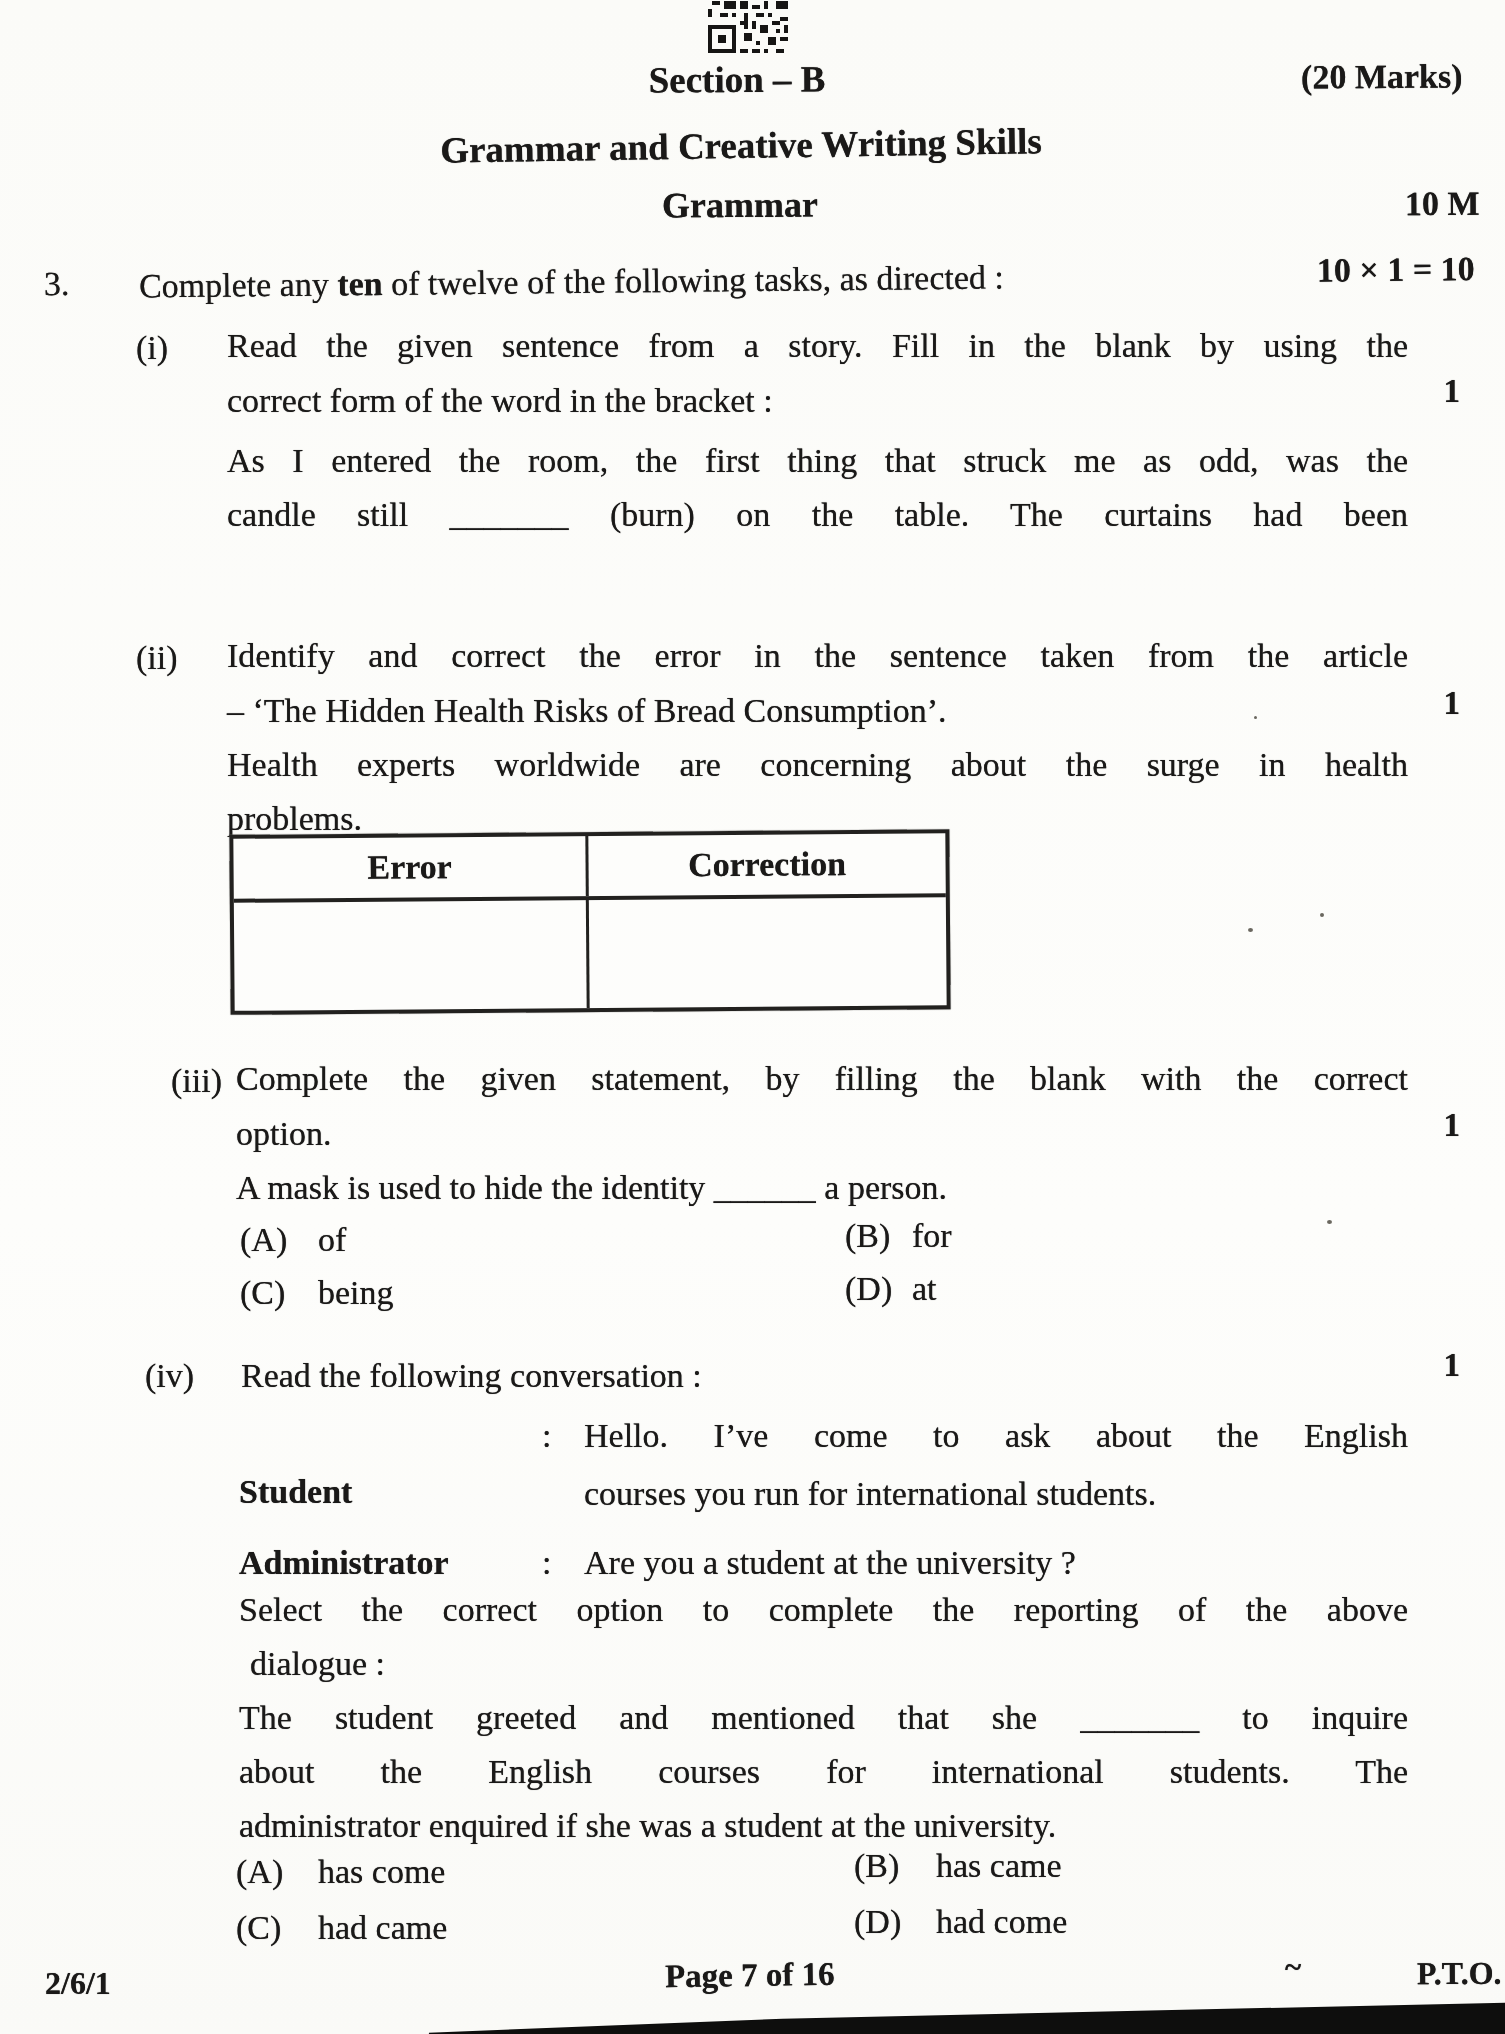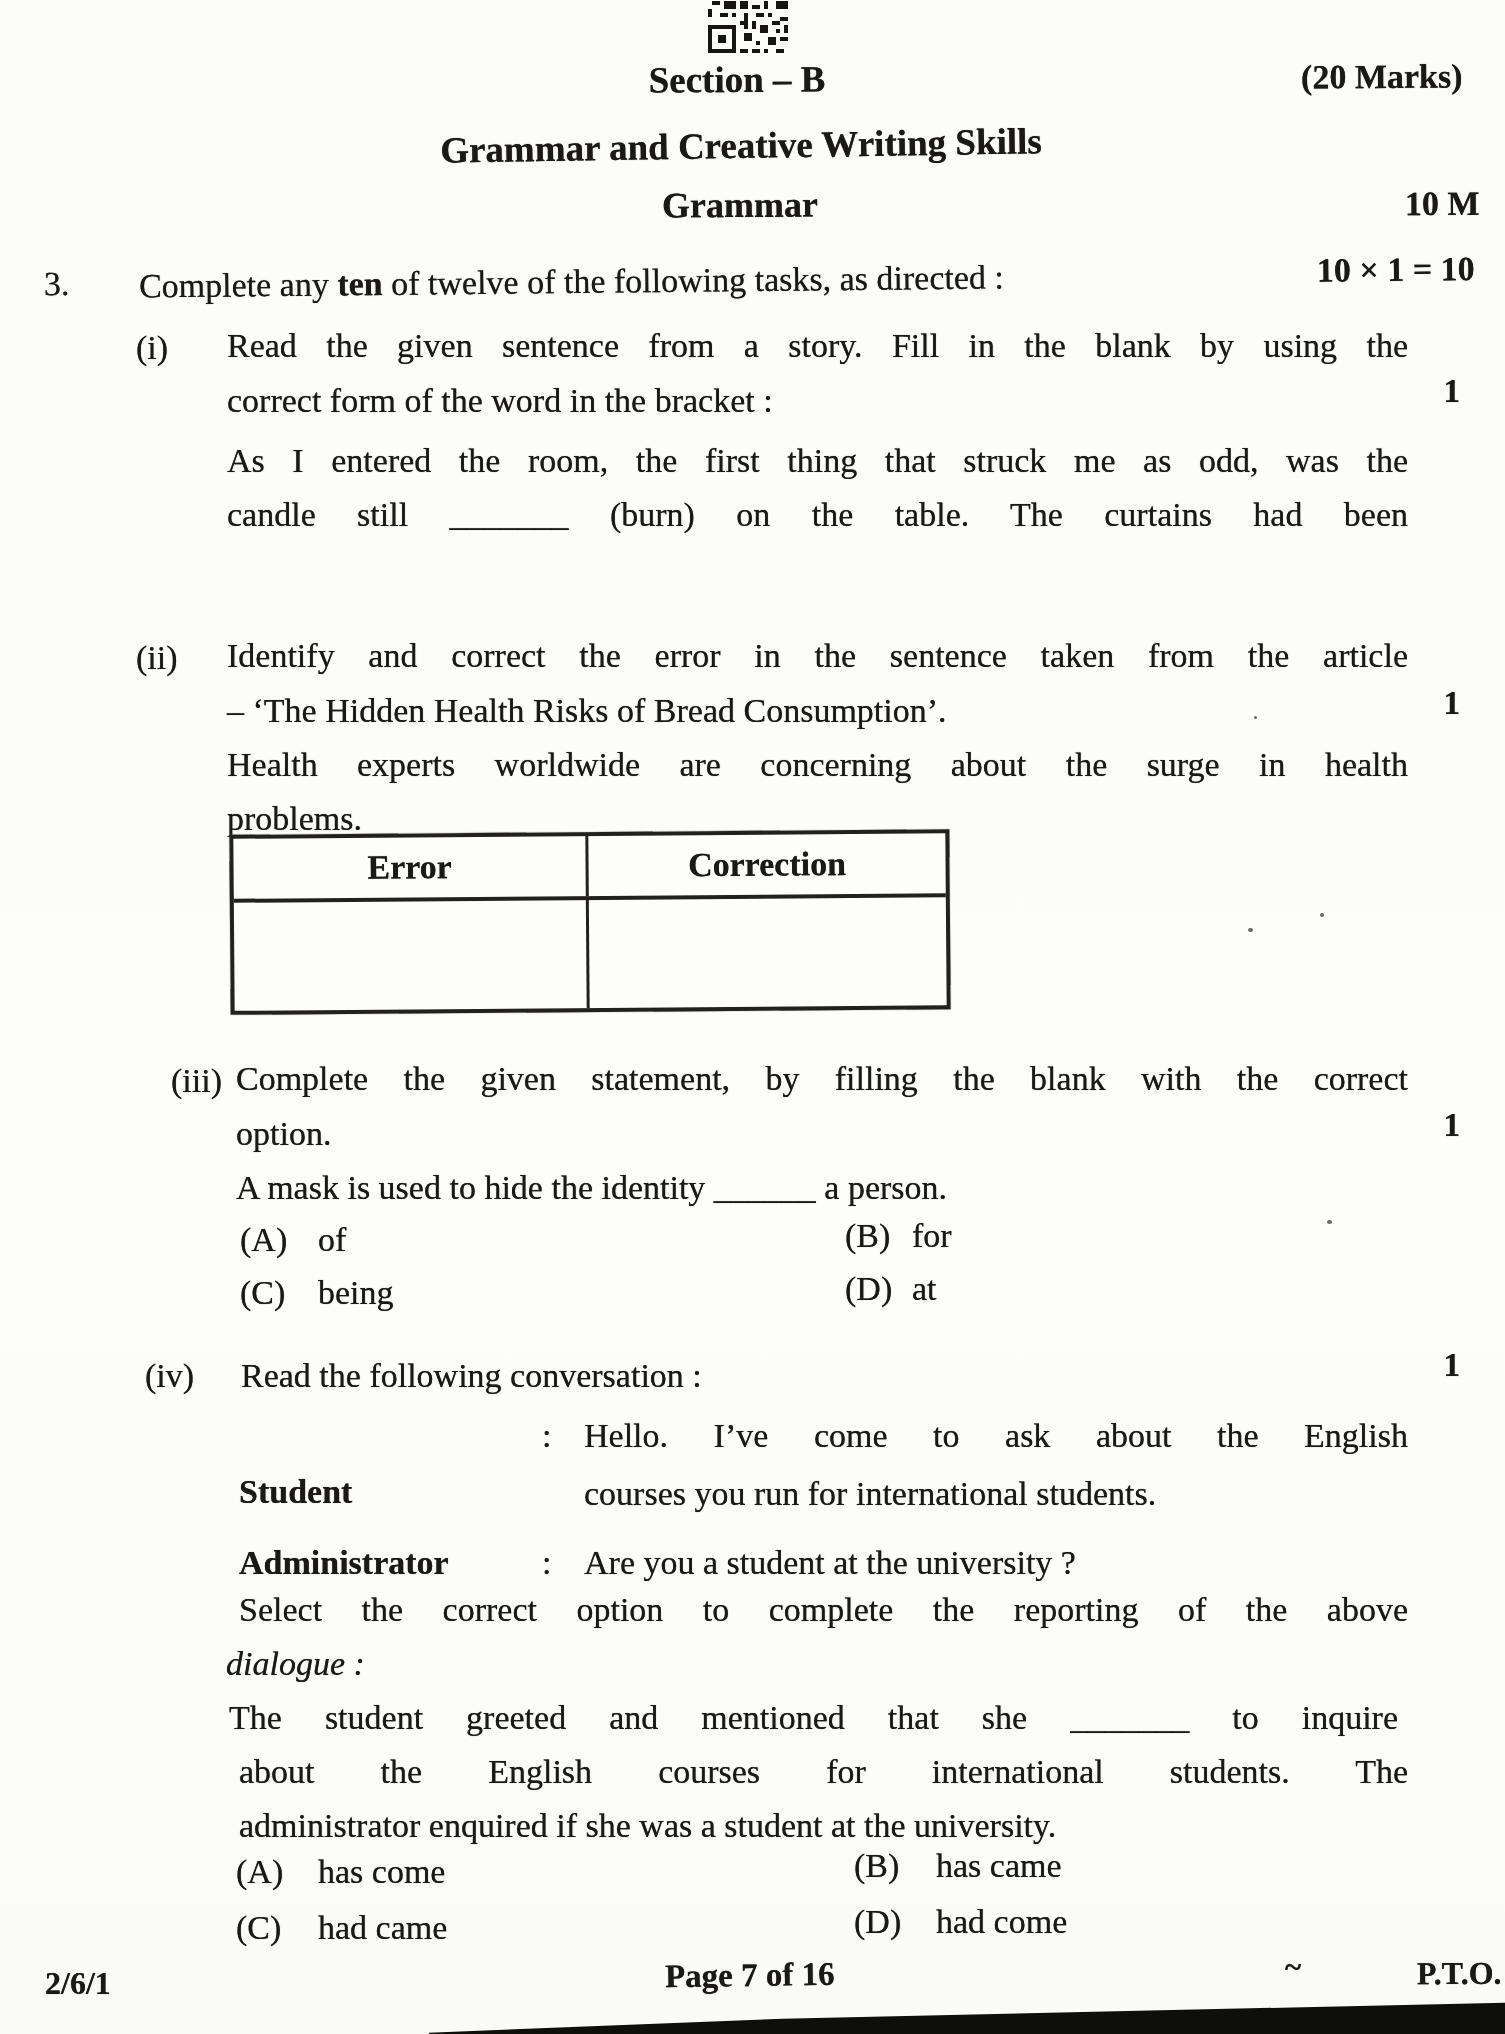--- a/index.html
+++ b/index.html
@@ -135,22 +135,22 @@
 
   <div class="t b" style="left:239px;top:1448px;margin-top:24px;">Student</div>
   <div class="t" style="left:542px;top:1416px;">:</div>
   <div class="t j" style="left:584px;top:1416px;width:824px;">Hello. I’ve come to ask about the English</div>
   <div class="t" style="left:584px;top:1474px;text-align:right;">courses you run for international students.</div>
   <div class="t b" style="left:239px;top:1543px;">Administrator</div>
   <div class="t" style="left:542px;top:1543px;">:</div>
   <div class="t" style="left:584px;top:1543px;">Are you a student at the university ?</div>
 
   <div class="t j" style="left:239px;top:1590px;width:1169px;">Select the correct option to complete the reporting of the above</div>
-  <div class="t" style="left:226px;top:1644px;font-style:italic;">dialogue :</div>
-  <div class="t j" style="left:229px;top:1698px;width:1169px;">The student greeted and mentioned that she _______ to inquire</div>
+  <div class="t" style="left:250px;top:1644px;">dialogue :</div>
+  <div class="t j" style="left:239px;top:1698px;width:1169px;">The student greeted and mentioned that she _______ to inquire</div>
   <div class="t j" style="left:239px;top:1752px;width:1169px;">about the English courses for international students. The</div>
   <div class="t" style="left:239px;top:1806px;">administrator enquired if she was a student at the university.</div>
 
   <div class="t" style="left:236px;top:1852px;">(A)</div>
   <div class="t" style="left:318px;top:1852px;">has come</div>
   <div class="t" style="left:854px;top:1846px;">(B)</div>
   <div class="t" style="left:936px;top:1846px;">has came</div>
   <div class="t" style="left:236px;top:1908px;">(C)</div>
   <div class="t" style="left:318px;top:1908px;">had came</div>
   <div class="t" style="left:854px;top:1902px;">(D)</div>

